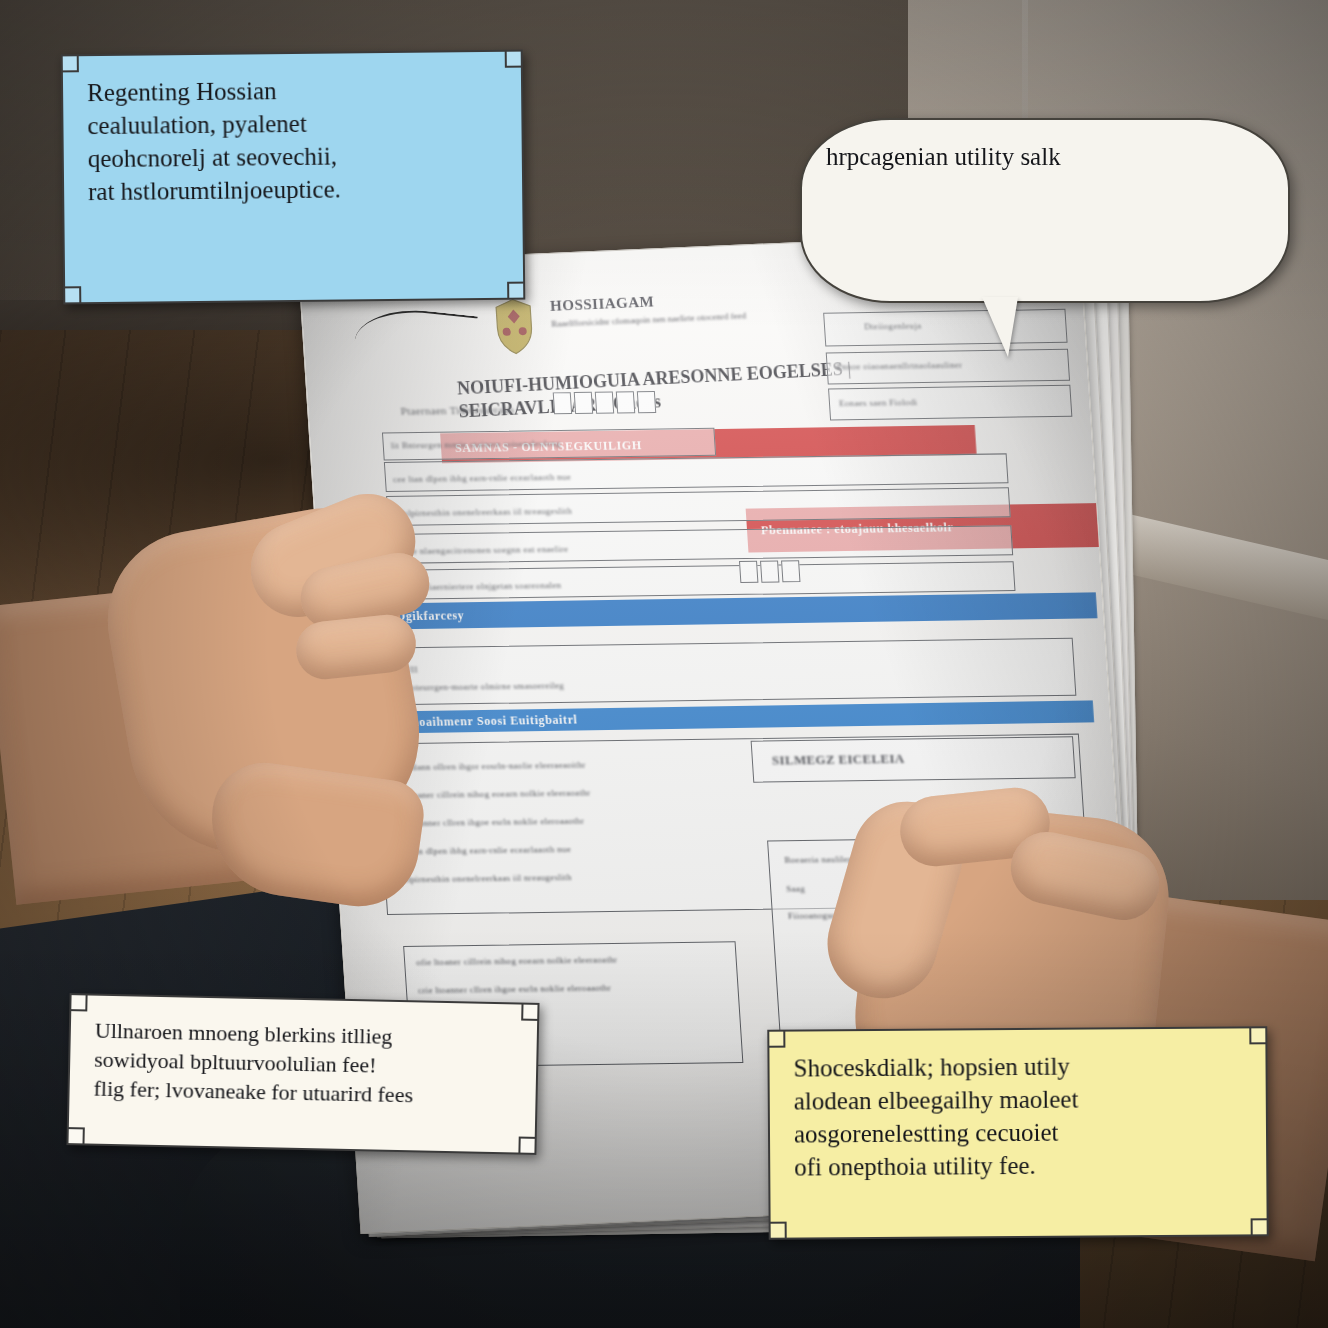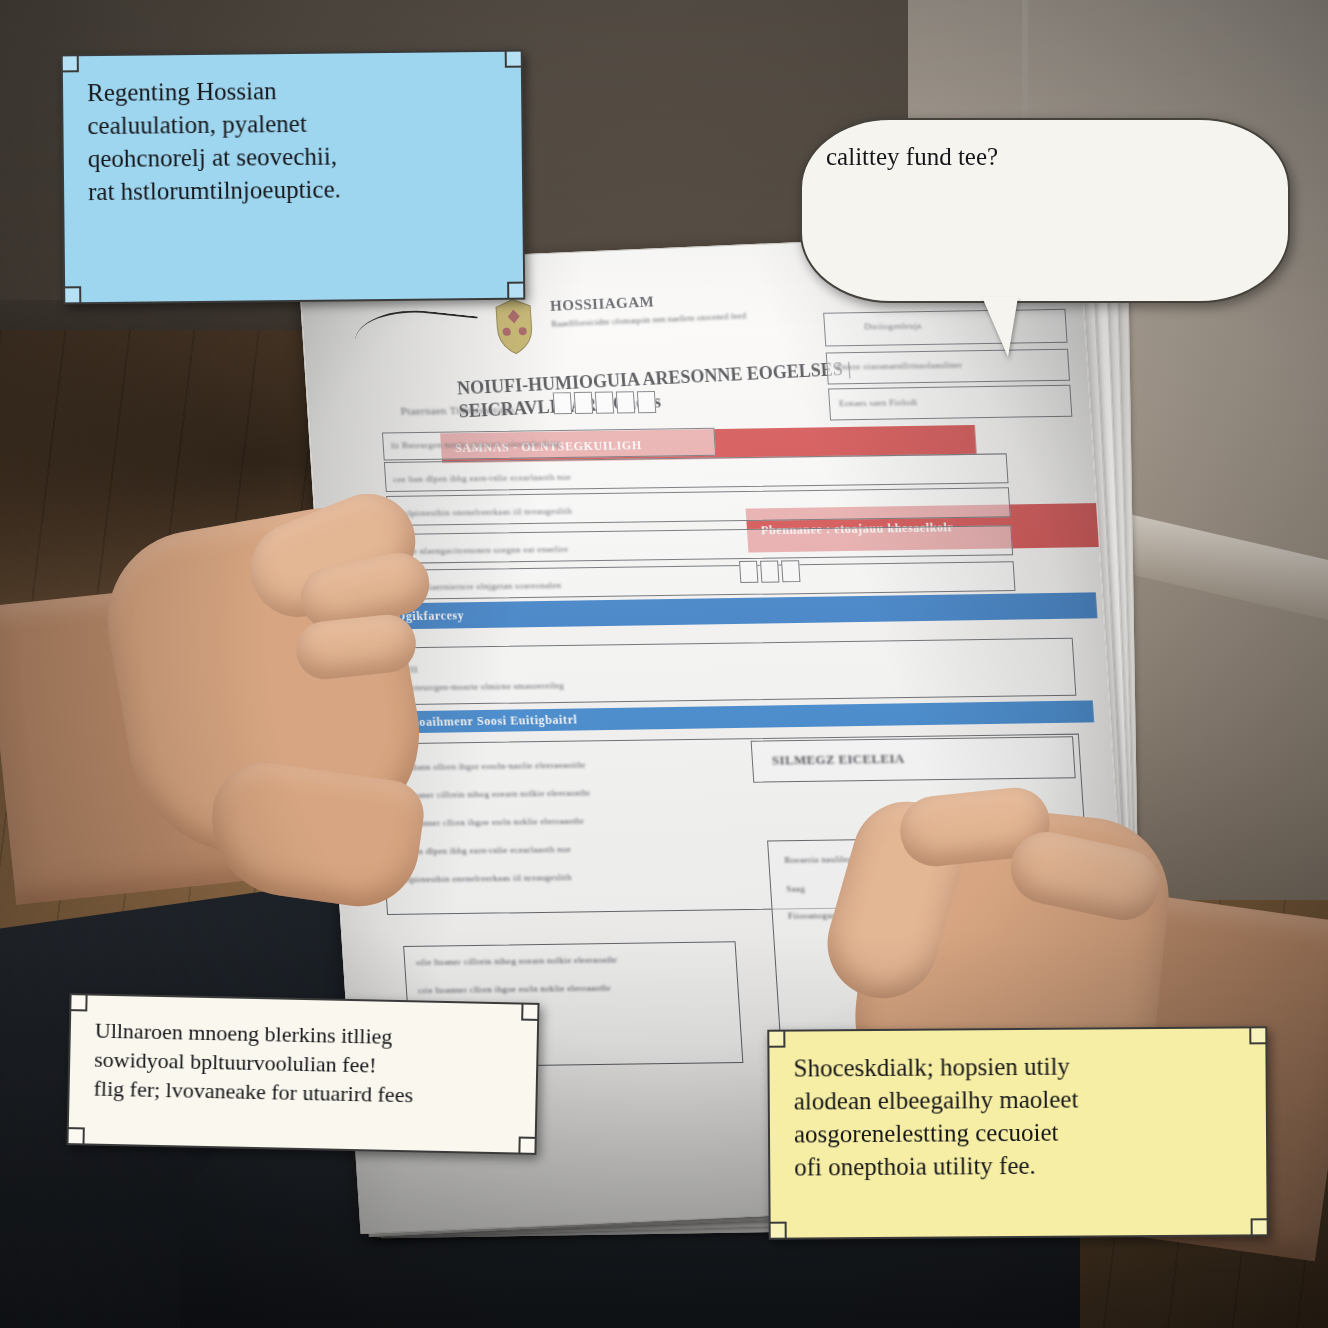--- a/index.html
+++ b/index.html
@@ -426,21 +426,21 @@
     <span class="corner tr"></span>
     <span class="corner bl"></span>
     <span class="corner br"></span>
     <span class="txt">Regenting Hossian</span>
     <span class="txt">cealuulation, pyalenet</span>
     <span class="txt">qeohcnorelj at seovechii,</span>
     <span class="txt">rat hstlorumtilnjoeuptice.</span>
   </div>
 
   <div class="callout white">
-    <span class="txt">calittey fund tee?</span>
+    <span class="txt">hrpcagenian utility salk</span>
     <span class="tail"></span>
   </div>
 
   <div class="callout cream" style="font-size:22px;">
     <span class="corner tl"></span>
     <span class="corner tr"></span>
     <span class="corner bl"></span>
     <span class="corner br"></span>
     <span class="txt">Ullnaroen mnoeng blerkins itllieg</span>
     <span class="txt">sowidyoal bpltuurvoolulian fee!</span>

